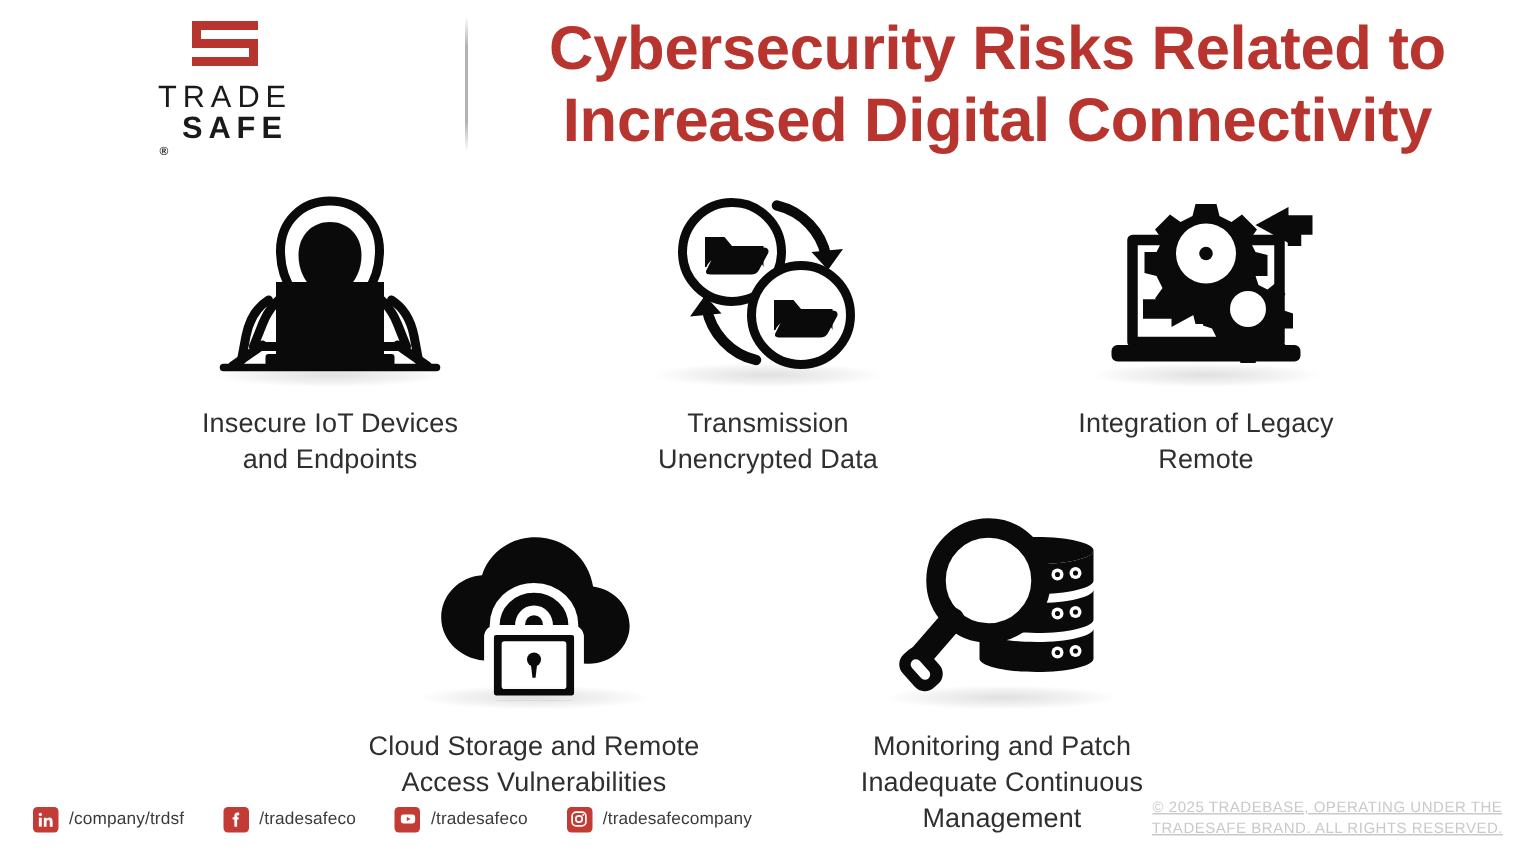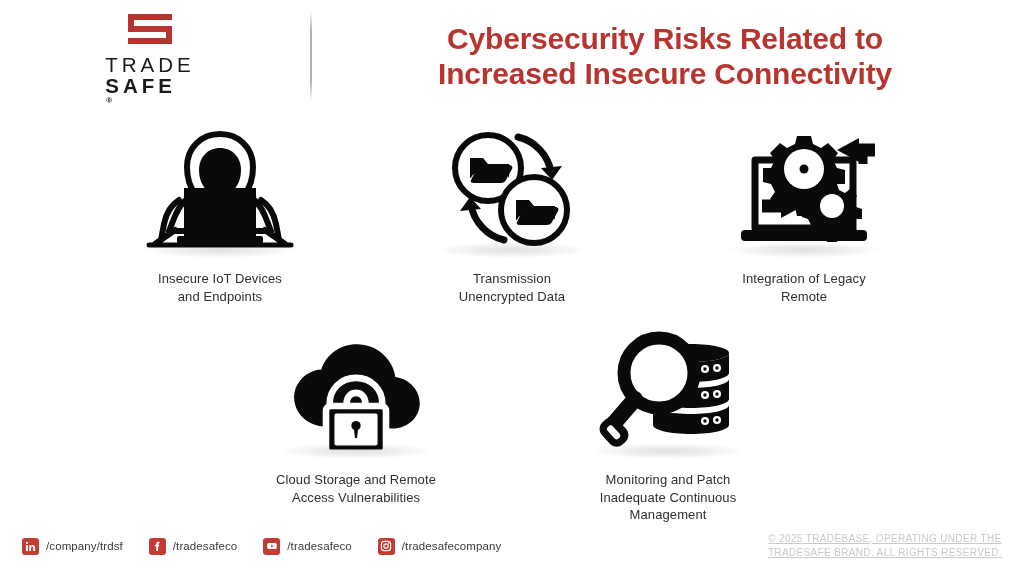--- a/index.html
+++ b/index.html
@@ -45,39 +45,39 @@
 
   .wordmark {
     display:flex; align-items:flex-start;
     font-size:20.5px; line-height:1;
     letter-spacing:4.0px;
     color:#1a1a1a;
     white-space:nowrap;
     flex-direction:column;
   }
   .wm-light { font-weight:300; }
-  .wm-bold  { font-weight:700; }
+  .wm-bold  { font-weight:700;margin-left:16px; }
   .wm-reg   { font-size:8px; font-weight:700; line-height:1; margin-left:1px; position:relative; top:1px; }
 
   .divider {
     width:2px; height:90px;
     margin-left:10px;
     background:linear-gradient(to bottom,
       rgba(190,190,190,0) 0%,
       rgba(165,165,165,0.85) 22%,
       rgba(165,165,165,0.85) 78%,
       rgba(190,190,190,0) 100%);
   }
 
   .title {
     flex:1;
     padding-left:34px; padding-right:40px;
     text-align:center;
     color:#b8352f;
-    font-size:30px;
+    font-size:41px;
     font-weight:700;
     line-height:1.18;
     letter-spacing:-0.2px;
   }
 
   
   .risks { position:absolute; left:0; top:112px; width:1024px; }
   .row {
     display:flex; justify-content:center;
     align-items:flex-start;
@@ -104,21 +104,21 @@
     width:152px; height:16px;
     border-radius:50%;
     background:radial-gradient(ellipse at center,
       rgba(0,0,0,0.12) 0%, rgba(0,0,0,0.05) 45%, rgba(0,0,0,0) 72%);
   }
 
   .card-label {
     margin-top:18px;
     text-align:center;
     color:#2f2f2f;
-    font-size:13px;
+    font-size:18px;
     line-height:1.35;
     font-weight:400;
     letter-spacing:0.1px;
   }
 
   
   .footer {
     position:absolute; left:0; bottom:0;
     width:1024px; height:46px;
     display:flex; align-items:center;
@@ -168,21 +168,21 @@
         <span class="wm-light">TRADE</span>
           <span class="wm-bold">SAFE</span>
           <span class="wm-reg">®</span>
       </div>
     </div>
 
     <div class="divider"></div>
 
     <div class="title">
       <div>Cybersecurity Risks Related to</div>
-      <div>Increased Insecure Connectivity</div>
+      <div>Increased Digital Connectivity</div>
     </div>
   </div>
 
   <div class="risks">
 
     <div class="row row-1">
 
       <div class="card">
         <div class="icon-wrap">
           <div class="shadow"></div>

